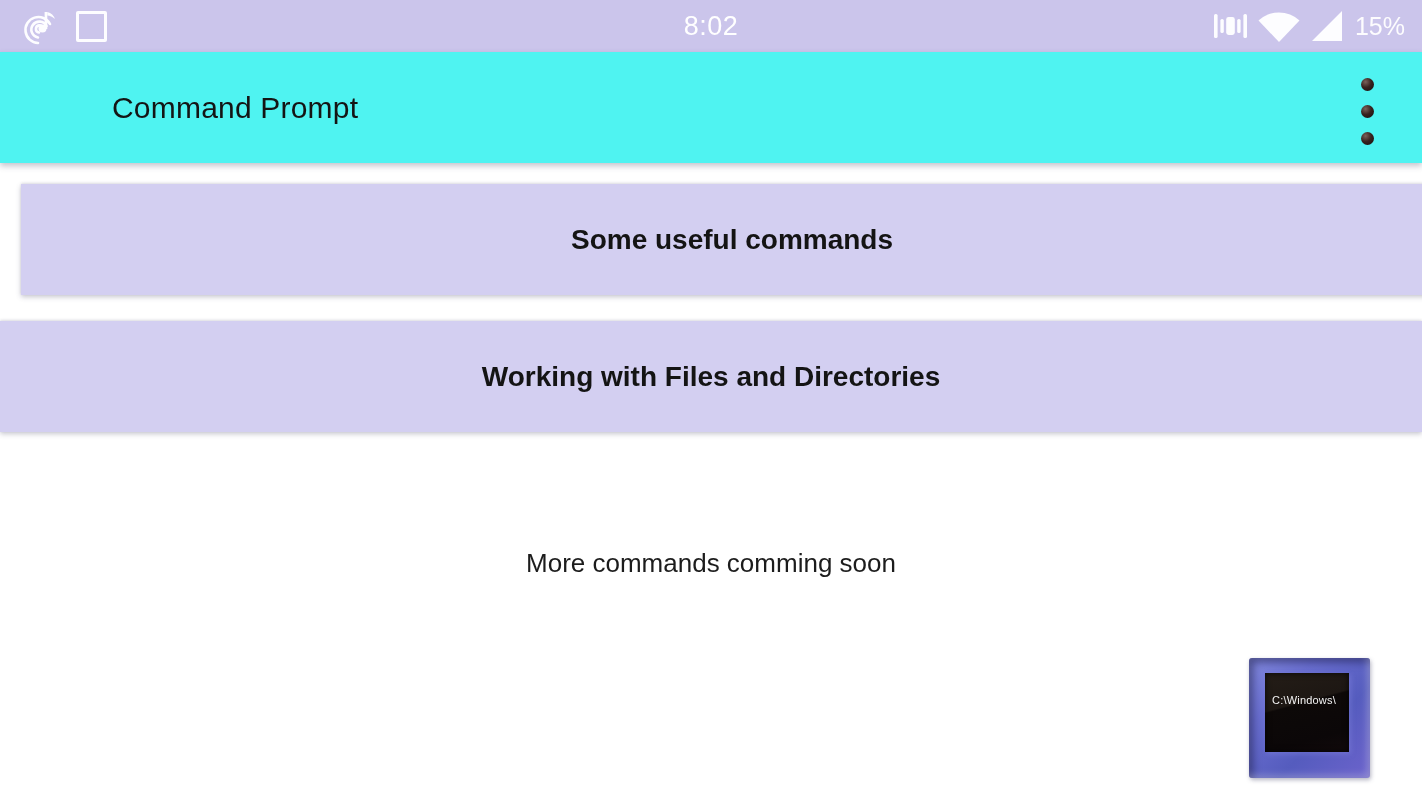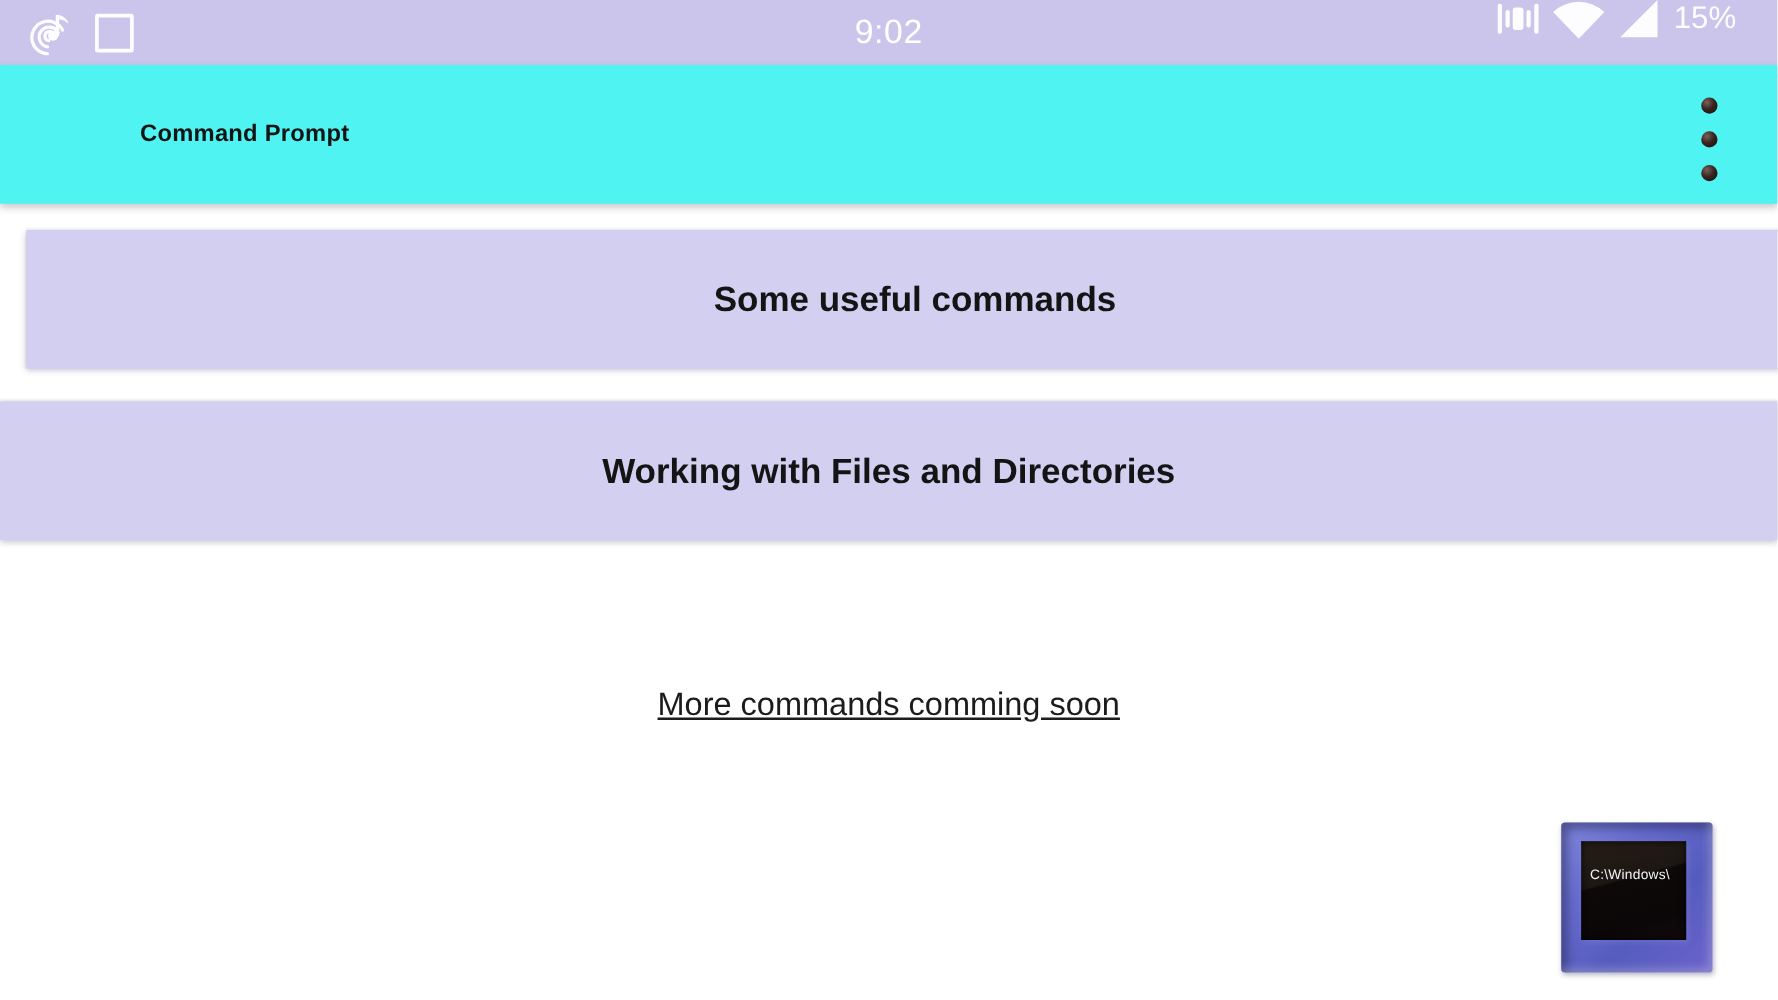--- a/index.html
+++ b/index.html
@@ -24,36 +24,36 @@
     border: 3.5px solid var(--status-icon, #fdfdff);
     border-radius: 2px;
   }
   .sb-time {
     position: absolute; left: 50%; top: 50%;
     transform: translate(-50%, -50%);
     color: #ffffff; font-size: 27px; font-weight: 400;
     letter-spacing: 0.5px;
   }
   .sb-right {
-    position: absolute; right: 33px; top: 0; height: 100%;
-    display: flex; align-items: flex-start; gap: 10px; margin-left: 40px;
+    position: absolute; right: 17px; top: 0; height: 100%;
+    display: flex; align-items: center; gap: 10px; margin-left: 40px;
   }
   .sb-batt {
     color: rgba(255,255,255,0.95); font-size: 25px; margin-left: 2px;
   }
   .appbar {
     position: relative;
     width: 100%; height: 111px;
     background: var(--app-bar-bg, #4ff3f1);
     display: flex; align-items: center;
     box-shadow: 0 3px 6px rgba(60,60,90,0.30);
   }
   .appbar h1 {
     margin: 0 16px 0 112px;
-    font-size: 19px; font-weight: 700;
+    font-size: 30px; font-weight: 400;
     color: #141414; letter-spacing: 0.2px;
   }
   .overflow {
     position: absolute; right: 40px; top: 0; height: 100%;
     width: 30px; display: flex; flex-direction: column;
     align-items: center; justify-content: center;
     gap: 14px; padding-top: 8px; box-sizing: border-box;
     cursor: pointer;
   }
   .dot {
@@ -68,21 +68,21 @@
     cursor: pointer;
   }
   .band:first-of-type { margin-top: 21px; margin-left: 21px; }
   .band + .band { margin-top: 26px; }
   .band span {
     font-size: 28px; font-weight: 700; color: #141414;
   }
   .note {
     margin: 116px 0 0 0;
     text-align: center;
-    font-size: 26px; font-weight: 400; color: #1c1c1c; text-decoration: underline;
+    font-size: 26px; font-weight: 400; color: #1c1c1c;
   }
   .cmd-icon {
     position: absolute;
     right: 52px; bottom: 22px;
     width: 121px; height: 120px;
     border-radius: 3px;
     background: linear-gradient(135deg, #8289dd 0%, #6a6fd0 28%, #555cbe 62%, #6c63cc 100%);
     box-shadow: inset -3px -3px 7px rgba(255,255,255,0.28),
                 inset 4px 4px 9px rgba(22,22,66,0.55),
                 1px 2px 4px rgba(40,40,80,0.35);
@@ -114,21 +114,21 @@
       </g>
       <g fill="#fdfdff">
         <circle cx="20.5" cy="23.5" r="4"></circle>
         <rect x="22.6" y="7" width="2.7" height="17"></rect>
         <path d="M25.3 7 q6 1.5 7.5 7 q-3.5 -3.5 -7.5 -3.5 Z"></path>
       </g>
     </svg>
     <div class="sb-square"></div>
   </div>
 
-  <div class="sb-time">9:02</div>
+  <div class="sb-time">8:02</div>
 
   <div class="sb-right">
     <svg width="33" height="30" viewBox="0 0 33 30" fill="#fdfdff">
       <rect x="0" y="3" width="3.6" height="24" rx="1.6"></rect>
       <rect x="6.4" y="8" width="3.4" height="14" rx="1.6"></rect>
       <rect x="12.2" y="6" width="8.6" height="18" rx="2.4"></rect>
       <rect x="23.2" y="8" width="3.4" height="14" rx="1.6"></rect>
       <rect x="29.4" y="3" width="3.6" height="24" rx="1.6"></rect>
     </svg>
     <svg width="44" height="31" viewBox="0 0 44 31" fill="#fdfdff">

